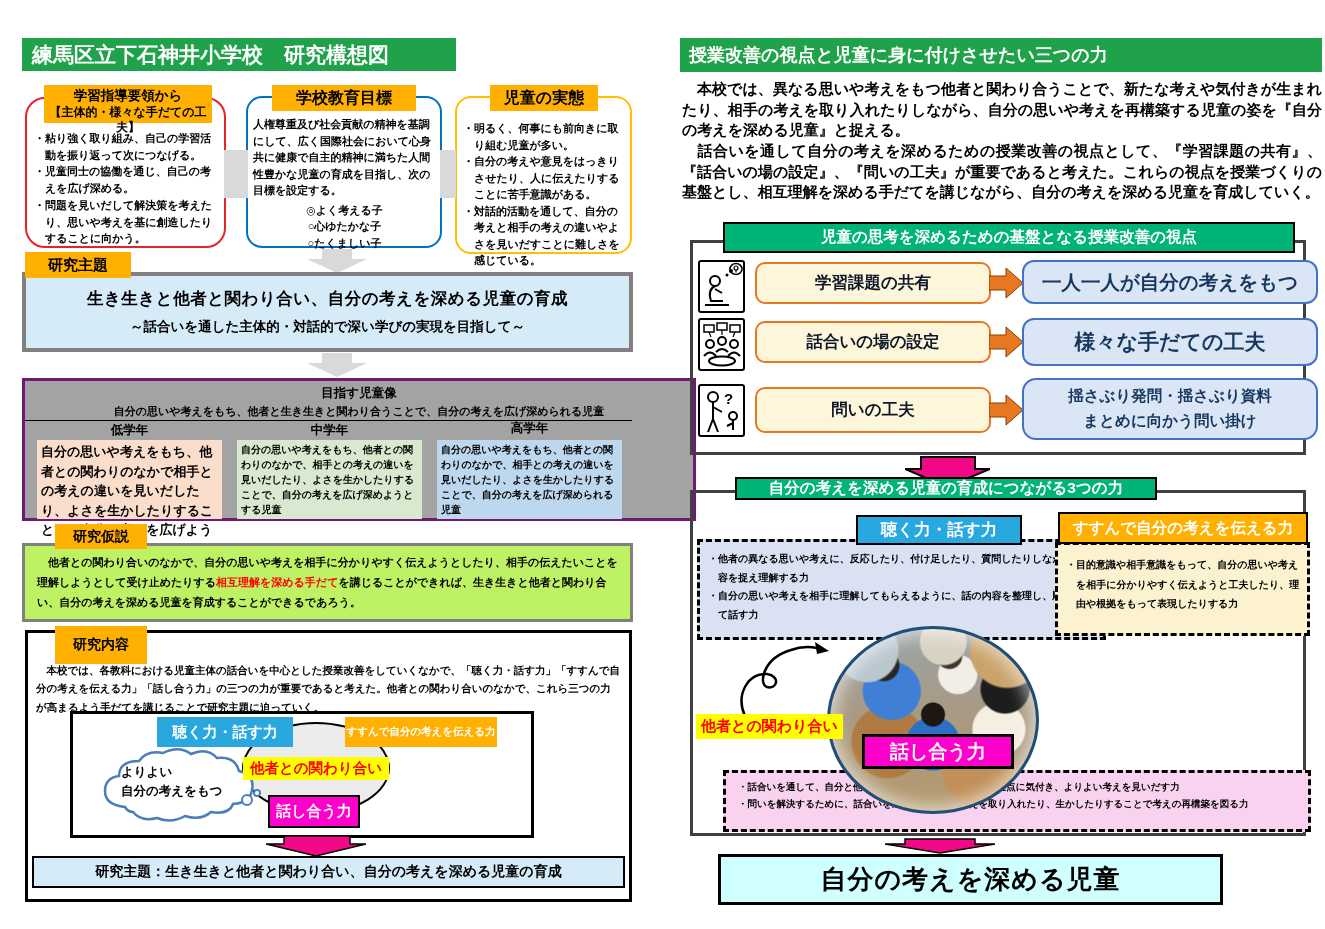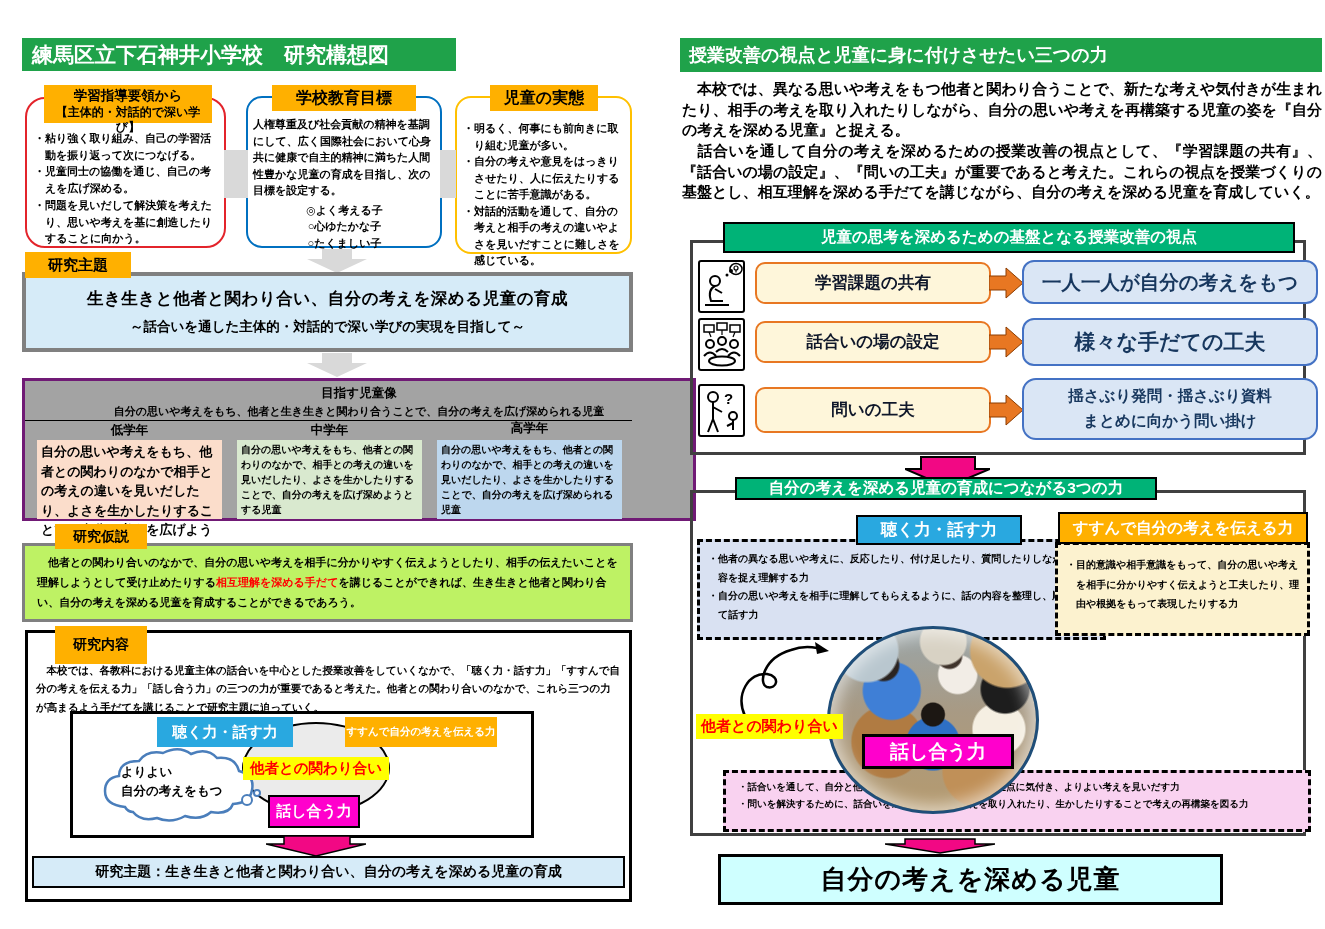--- a/index.html
+++ b/index.html
@@ -22,21 +22,21 @@
 
 <div class="page">
 
   <div class="abs greenbar" style="left:22px;top:38px;width:434px;height:33px;font-size:21px;padding-left:10px;">
     <span>練馬区立下石神井小学校　研究構想図</span>
   </div>
 
   <div class="abs rbox" style="left:25px;top:97px;width:201px;height:151px;border-width:2.5px;border-color:#E3242B;border-radius:20px;"></div>
   <div class="abs amber" style="left:44px;top:85px;width:168px;height:38px;z-index:2;text-align:center;line-height:1.3;padding-top:2px;">
     <div style="font-size:13.5px;">学習指導要領から</div>
-    <div style="font-size:12px;">【主体的・対話的で深い学び】</div>
+    <div style="font-size:12px;">【主体的・様々な手だての工夫】</div>
   </div>
   <div class="abs" style="left:34px;top:130px;width:184px;font-size:11px;line-height:1.52;">
     <div class="bi">・粘り強く取り組み、自己の学習活動を振り返って次につなげる。</div>
     <div class="bi">・児童同士の協働を通じ、自己の考えを広げ深める。</div>
     <div class="bi">・問題を見いだして解決策を考えたり、思いや考えを基に創造したりすることに向かう。</div>
   </div>
 
   <div class="abs rbox" style="left:246px;top:96px;width:196px;height:152px;border-width:2.5px;border-color:#0070C0;border-radius:16px;"></div>
   <div class="abs amber ctr" style="left:272px;top:85px;width:144px;height:26px;z-index:2;font-size:16px;">
     <span>学校教育目標</span>

